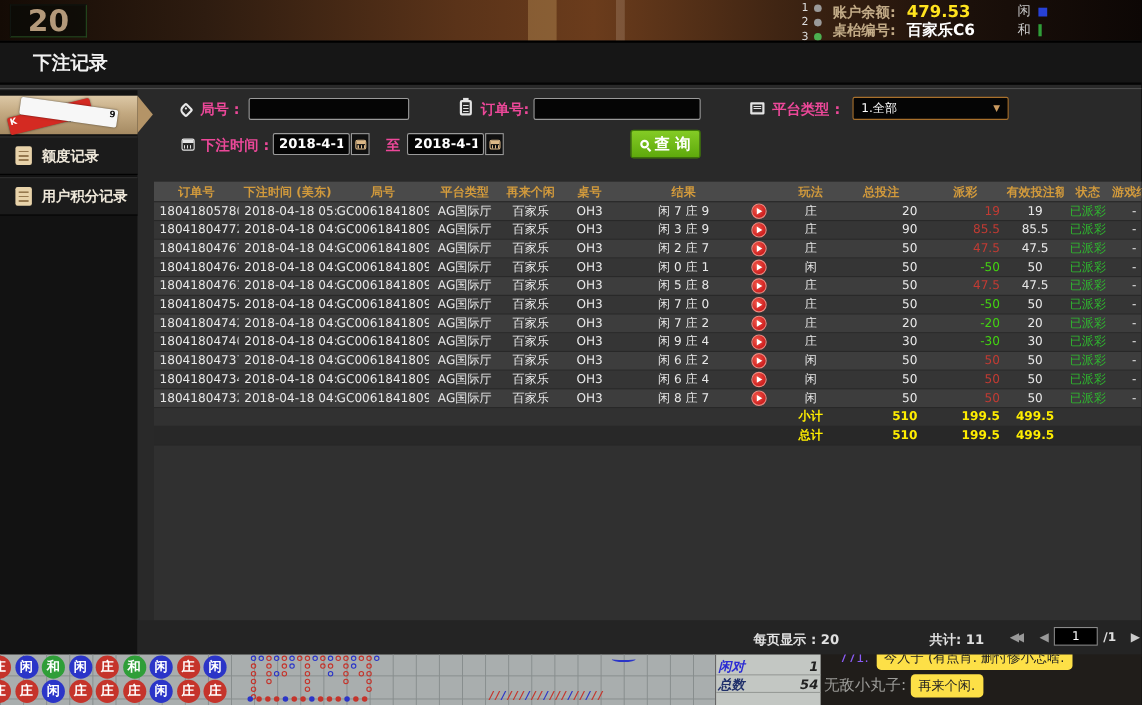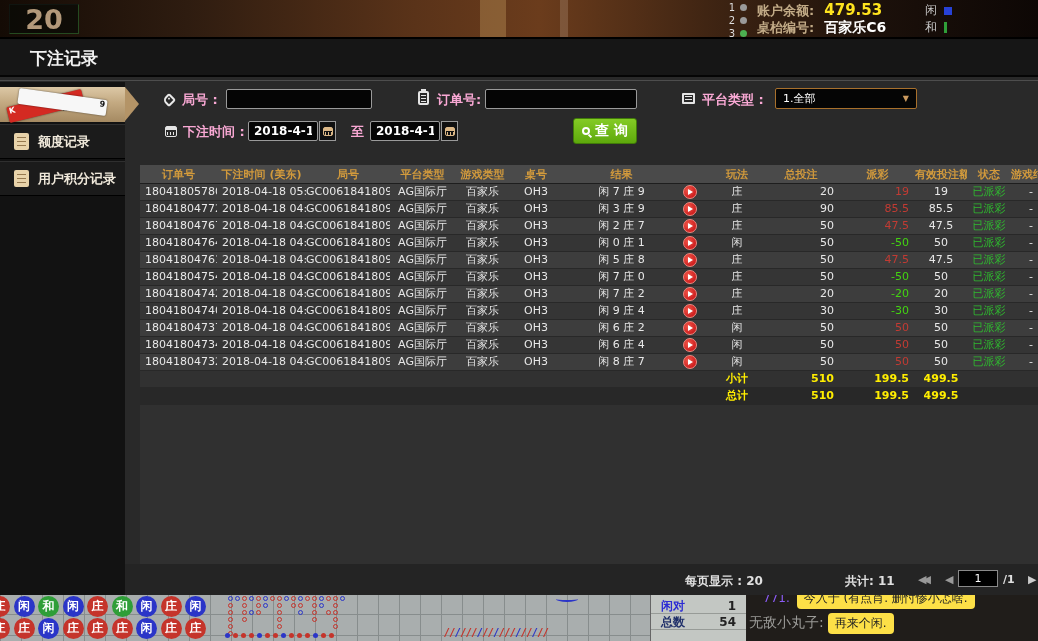--- a/index.html
+++ b/index.html
@@ -48,21 +48,21 @@
   .card{position:absolute;width:12px;height:16px;border-radius:2px;font-size:8px;font-weight:bold;box-shadow:0 0 2px rgba(0,0,0,.6);line-height:9px;}
   .card.c1{left:0;top:4px;transform:rotate(-14deg);background:#d42a22;color:#fff;padding-left:2px;}
   .card.c2{left:11px;top:0;transform:rotate(8deg);background:#f7f7f7;color:#111;text-align:right;padding-right:2px;}
   .document-icon{position:relative;width:15px;height:17px;margin:0 9px 0 14px;background:#e8d3aa;border-radius:2px;flex:none;}
   .document-icon::after{content:'';position:absolute;left:3px;top:4px;width:9px;height:10px;
     background:repeating-linear-gradient(180deg,#96794f 0 1.5px,transparent 1.5px 4px);}
 
   .content{position:absolute;left:125px;top:43px;width:913px;height:515px;}
 
   
-  .f-label{position:absolute;color:#f9a8d4;font-size:13px;font-weight:bold;white-space:nowrap;}
+  .f-label{position:absolute;color:#ec4899;font-size:13px;font-weight:bold;white-space:nowrap;}
   .tag-icon{position:absolute;left:39px;top:13px;width:10px;height:10px;border:2px solid #e8e8e8;
     border-radius:2px 2px 2px 5px;transform:rotate(45deg);}
   .tag-icon::after{content:'';position:absolute;left:1px;top:1px;width:2px;height:2px;background:#e8e8e8;border-radius:50%;}
   .clip-icon{position:absolute;left:293px;top:9px;width:11px;height:14px;border:2px solid #e4e4e4;border-radius:2px;}
   .clip-icon::before{content:'';position:absolute;left:1px;top:-4px;width:5px;height:3px;background:#e4e4e4;}
   .clip-icon::after{content:'';position:absolute;left:1px;top:2px;width:5px;height:7px;
     background:repeating-linear-gradient(180deg,#e4e4e4 0 1px,transparent 1px 3px);}
   .list-icon{position:absolute;left:557px;top:11px;width:13px;height:11px;border:2px solid #e4e4e4;border-radius:1px;}
   .list-icon::after{content:'';position:absolute;left:1px;top:1px;width:7px;height:5px;
     background:repeating-linear-gradient(180deg,#e4e4e4 0 1px,transparent 1px 2.5px);}
@@ -132,21 +132,21 @@
   .bead{position:absolute;width:5px;height:5px;border:1.5px solid;border-radius:50%;}
   .dot-row{position:absolute;left:225px;top:38px;height:6px;}
   .sdot{position:absolute;top:0;width:5px;height:5px;border-radius:50%;}
   .slash-row{position:absolute;left:445px;top:32px;height:13px;}
   .slash{position:absolute;top:0;font-size:10px;font-weight:bold;font-style:italic;}
   .squiggle{position:absolute;left:556px;top:1px;width:22px;height:6px;
     border-bottom:2px solid #2b35c8;border-radius:50%;}
   .road-stats{position:absolute;left:650px;top:0;width:96px;height:46px;background:#c3c7c3;
     border-left:1px solid #666;padding-top:3px;overflow:hidden;}
   .stat-row{height:16px;line-height:16px;border-bottom:1px solid #979b97;display:flex;
-    justify-content:space-between;padding:0 10px;font-size:12px;font-weight:bold;}
+    justify-content:space-between;padding:0 2px;font-size:12px;font-weight:bold;font-style:italic;}
   .stat-value{color:#222;}
   .chat-area{position:absolute;left:747px;top:0;right:0;height:46px;background:#201d1a;overflow:hidden;}
   .chat-line1{position:absolute;left:16px;top:-8px;white-space:nowrap;}
   .chat-prefix{color:#8b5cf6;font-size:12px;margin-right:7px;}
   .bubble{display:inline-block;background:#fde047;color:#222;font-size:12px;padding:2px 7px;border-radius:4px;}
   .chat-line2{position:absolute;left:2px;top:17px;white-space:nowrap;}
   .chat-user{color:#9b9b98;font-size:14px;margin-right:4px;}
 </style>
 </head>
 <body>
@@ -245,21 +245,21 @@
         <span class="search-icon"></span>
         <span>查 询</span>
       </div>
 
       <div class="table-wrap">
         <div class="thead">
             <div class="cell c1 th">订单号</div>
             <div class="cell c2 th">下注时间 (美东)</div>
             <div class="cell c3 th">局号</div>
             <div class="cell c4 th">平台类型</div>
-            <div class="cell c5 th">游戏类型</div>
+            <div class="cell c5 th">再来个闲</div>
             <div class="cell c6 th">桌号</div>
             <div class="cell c7 th">结果</div>
             <div class="cell c8 th"></div>
             <div class="cell c9 th">玩法</div>
             <div class="cell c10 th">总投注</div>
             <div class="cell c11 th">派彩</div>
             <div class="cell c12 th">有效投注额</div>
             <div class="cell c13 th">状态</div>
             <div class="cell c14 th">游戏结果</div>
           </div>

